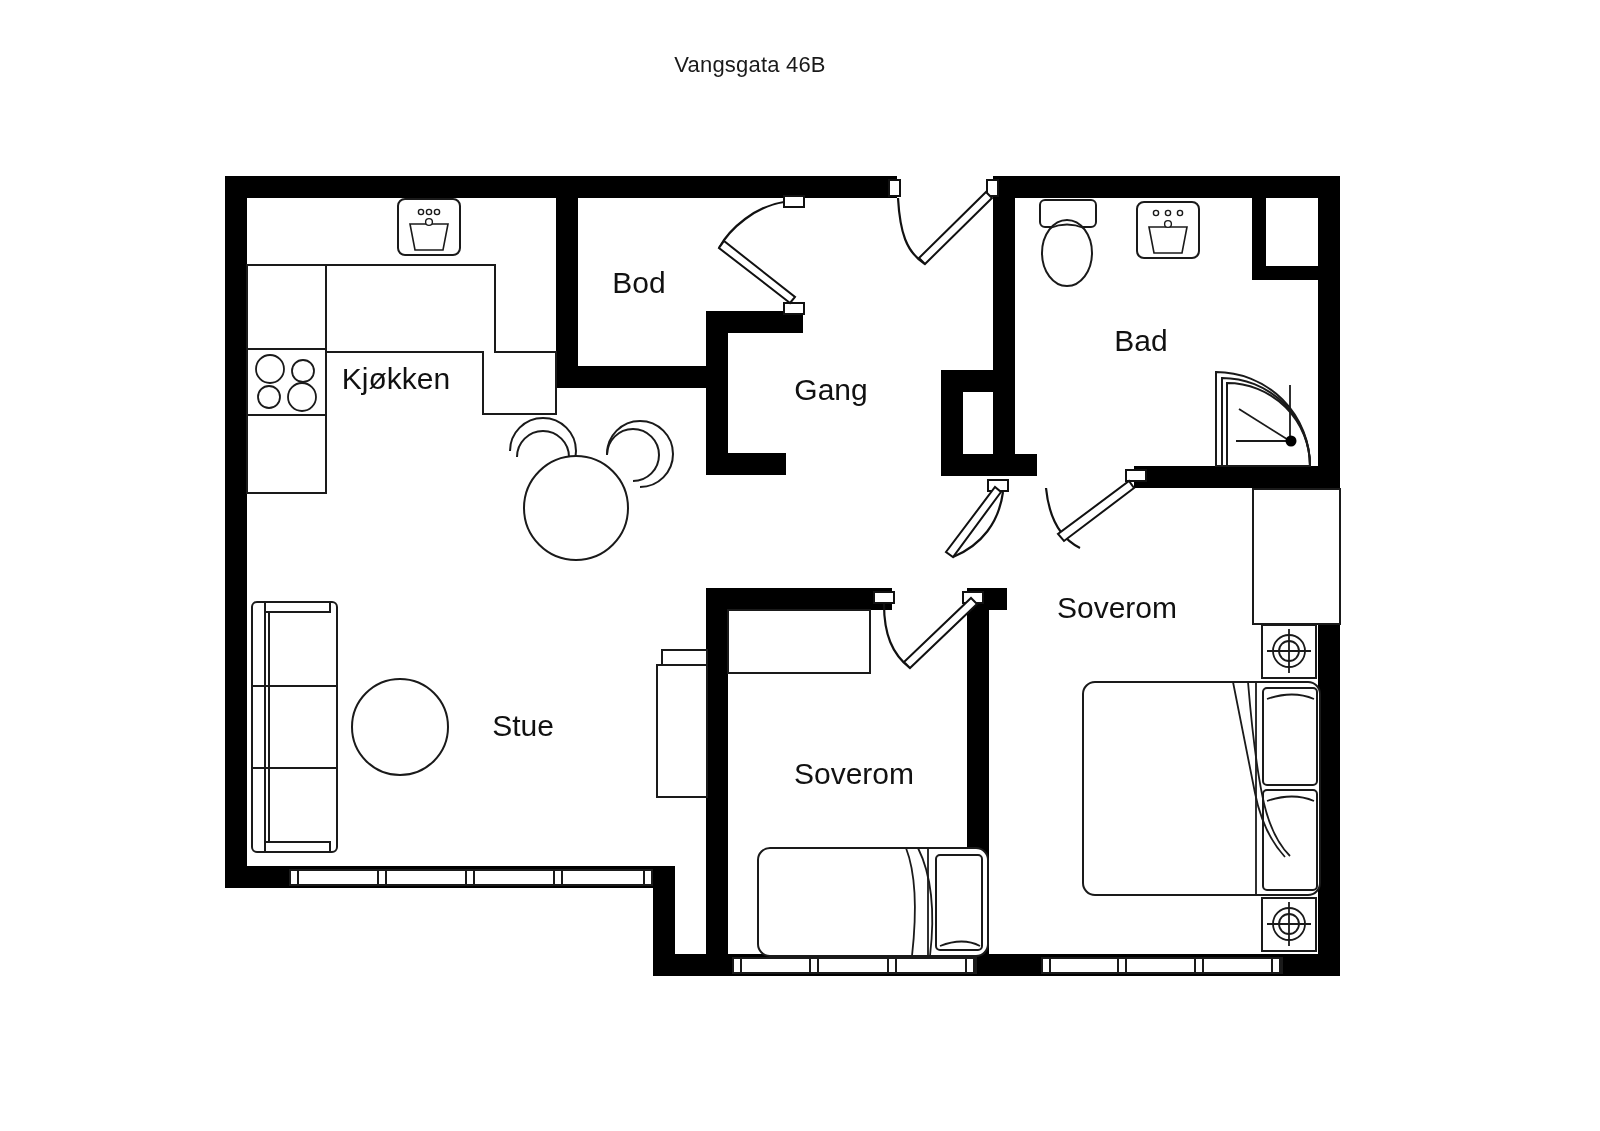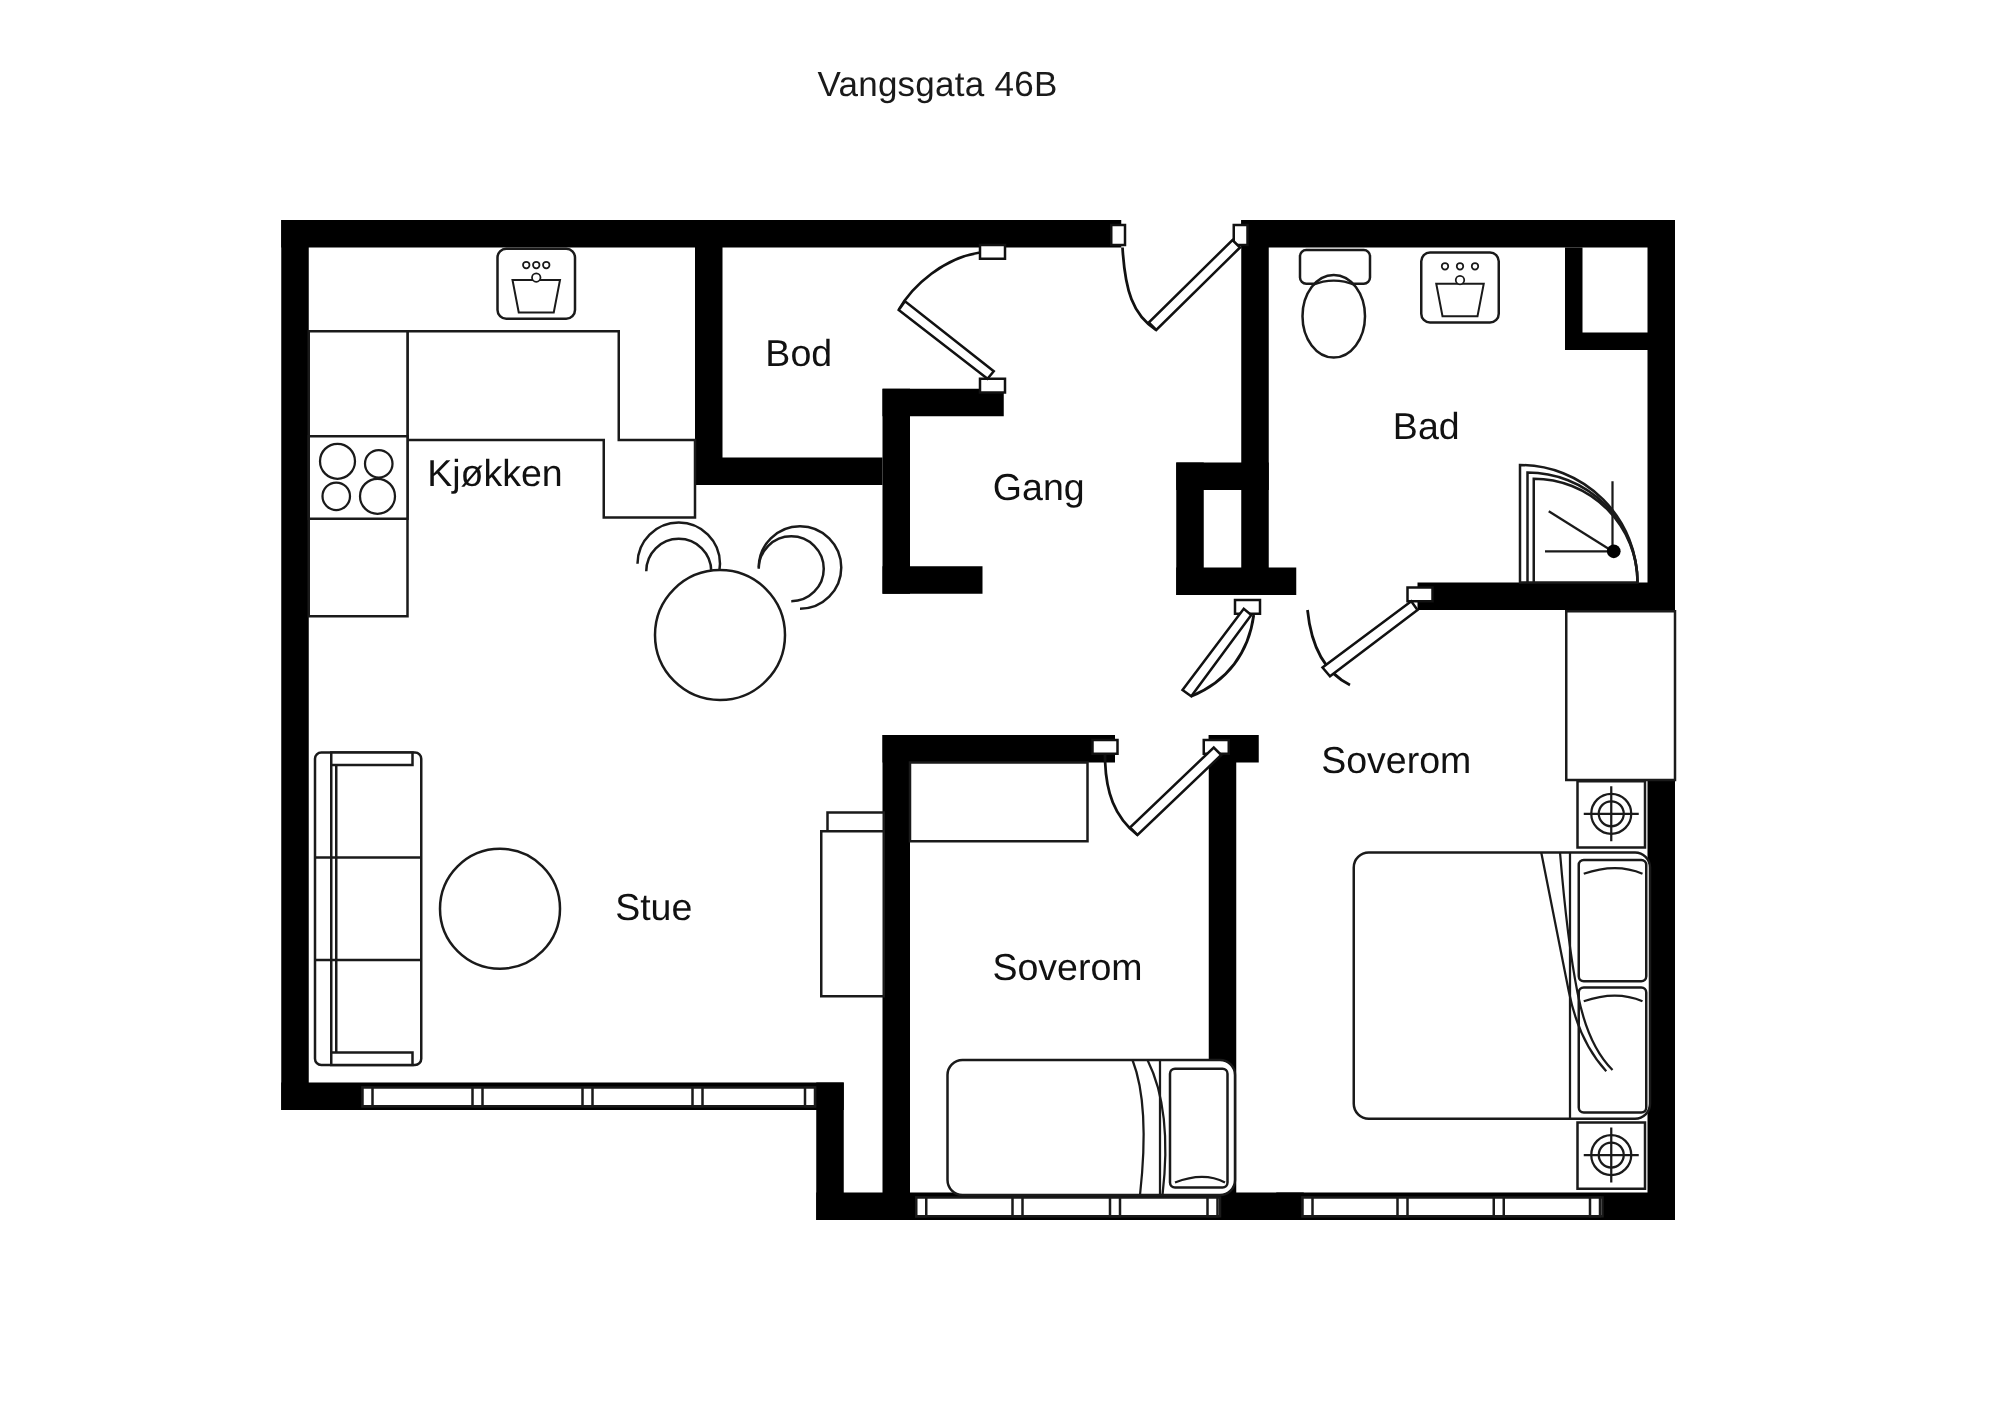--- a/index.html
+++ b/index.html
@@ -19,21 +19,21 @@
     width: 1600px;
     height: 1131px;
     background: #ffffff;
   }
   #plan-title {
     position: absolute;
     left: 0;
     top: 52px;
     width: 1500px;
     text-align: center;
-    font-size: 28px;
+    font-size: 22px;
     color: #1a1a1a;
     letter-spacing: 0.2px;
     font-family: "Liberation Sans", sans-serif;
   }
   svg#floorplan {
     position: absolute;
     left: 0;
     top: 0;
     display: block;
   }

